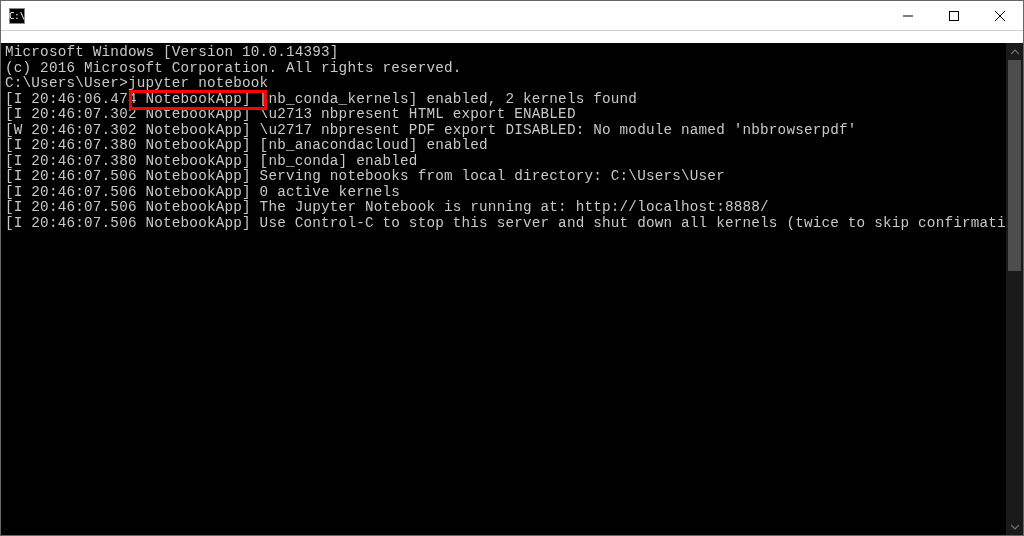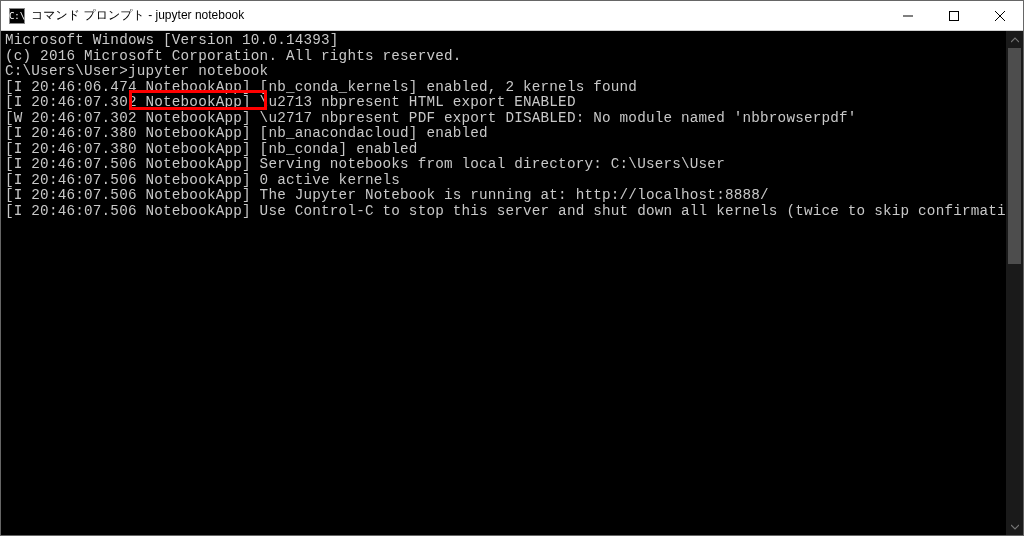--- a/index.html
+++ b/index.html
@@ -56,20 +56,21 @@
     align-items: center;
     justify-content: center;
     color: #000;
   }
   .win-btn svg { width: 10px; height: 10px; }
   .client {
     flex: 1;
     display: flex;
     background: #000;
     min-height: 0;
+    margin-top: 12px;
   }
   .terminal {
     flex: 1;
     background: #000;
     color: #c8c8c8;
     font-family: "MS Gothic", Consolas, "Courier New", monospace;
     font-size: 14.3px;
     line-height: 15.5px;
     padding: 2px 0 0 4px;
     white-space: pre;
@@ -112,21 +113,20 @@
     border: 3px solid #ff0000;
     pointer-events: none;
   }
 </style>
 </head>
 <body>
 
 <div class="window">
   <div class="titlebar">
     <div class="app-icon">C:\</div>
-    <div class="title-text">コマンド プロンプト - jupyter  notebook</div>
     <div class="spacer"></div>
     <div class="win-btn">
       <svg viewBox="0 0 10 10">
           <path d="M0 5 H10" stroke="currentColor" stroke-width="1"></path>
         </svg>
     </div>
     <div class="win-btn">
       <svg viewBox="0 0 10 10">
           <rect x="0.5" y="0.5" width="9" height="9" fill="none" stroke="currentColor" stroke-width="1"></rect>
         </svg>

